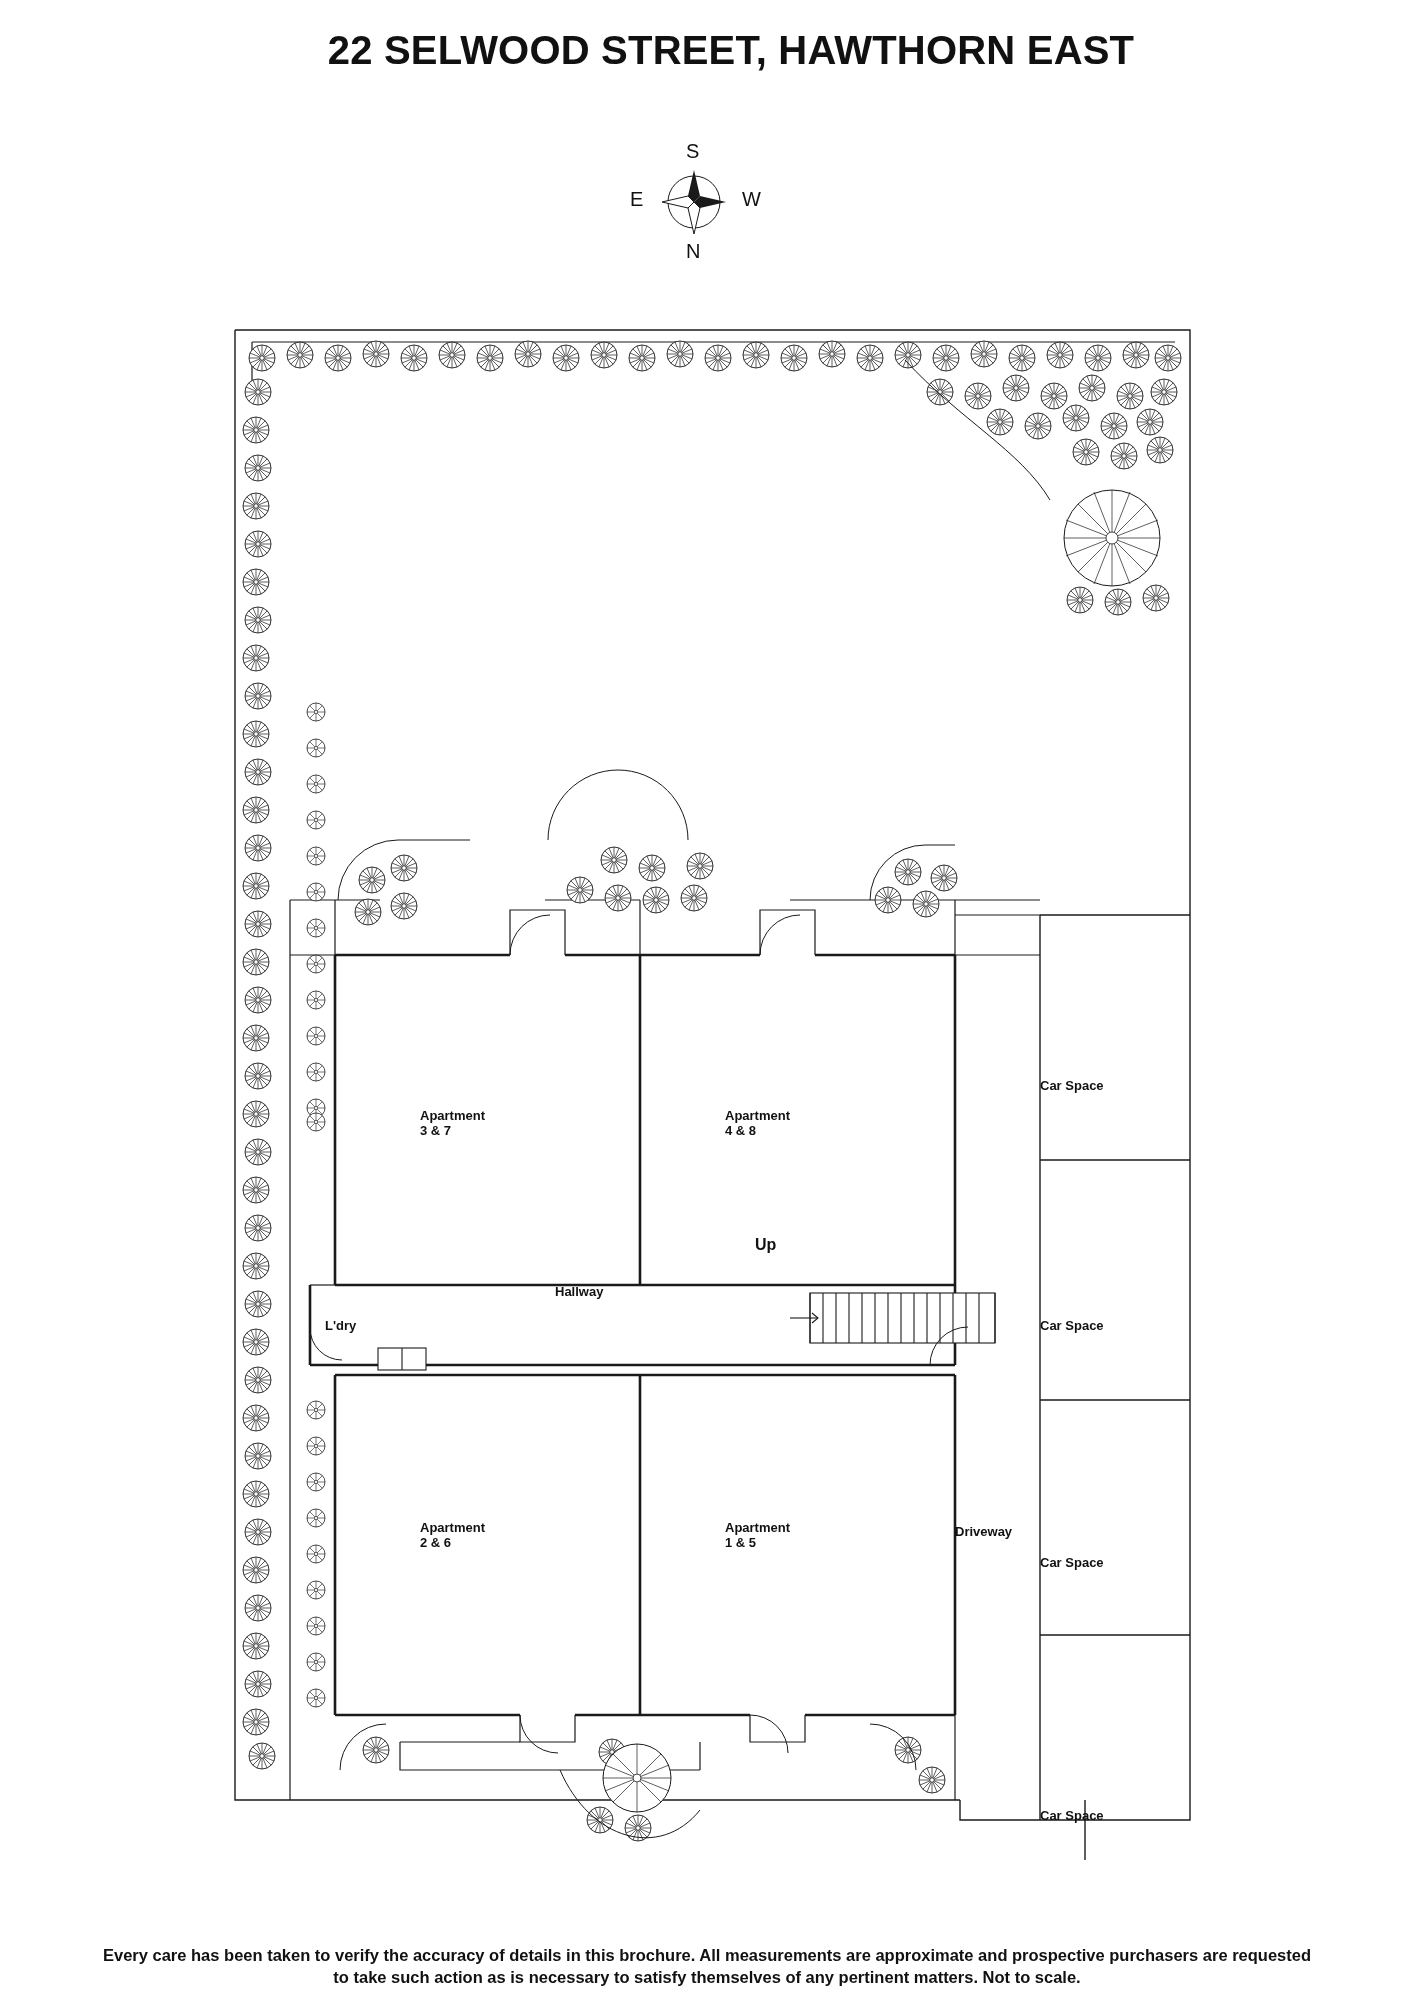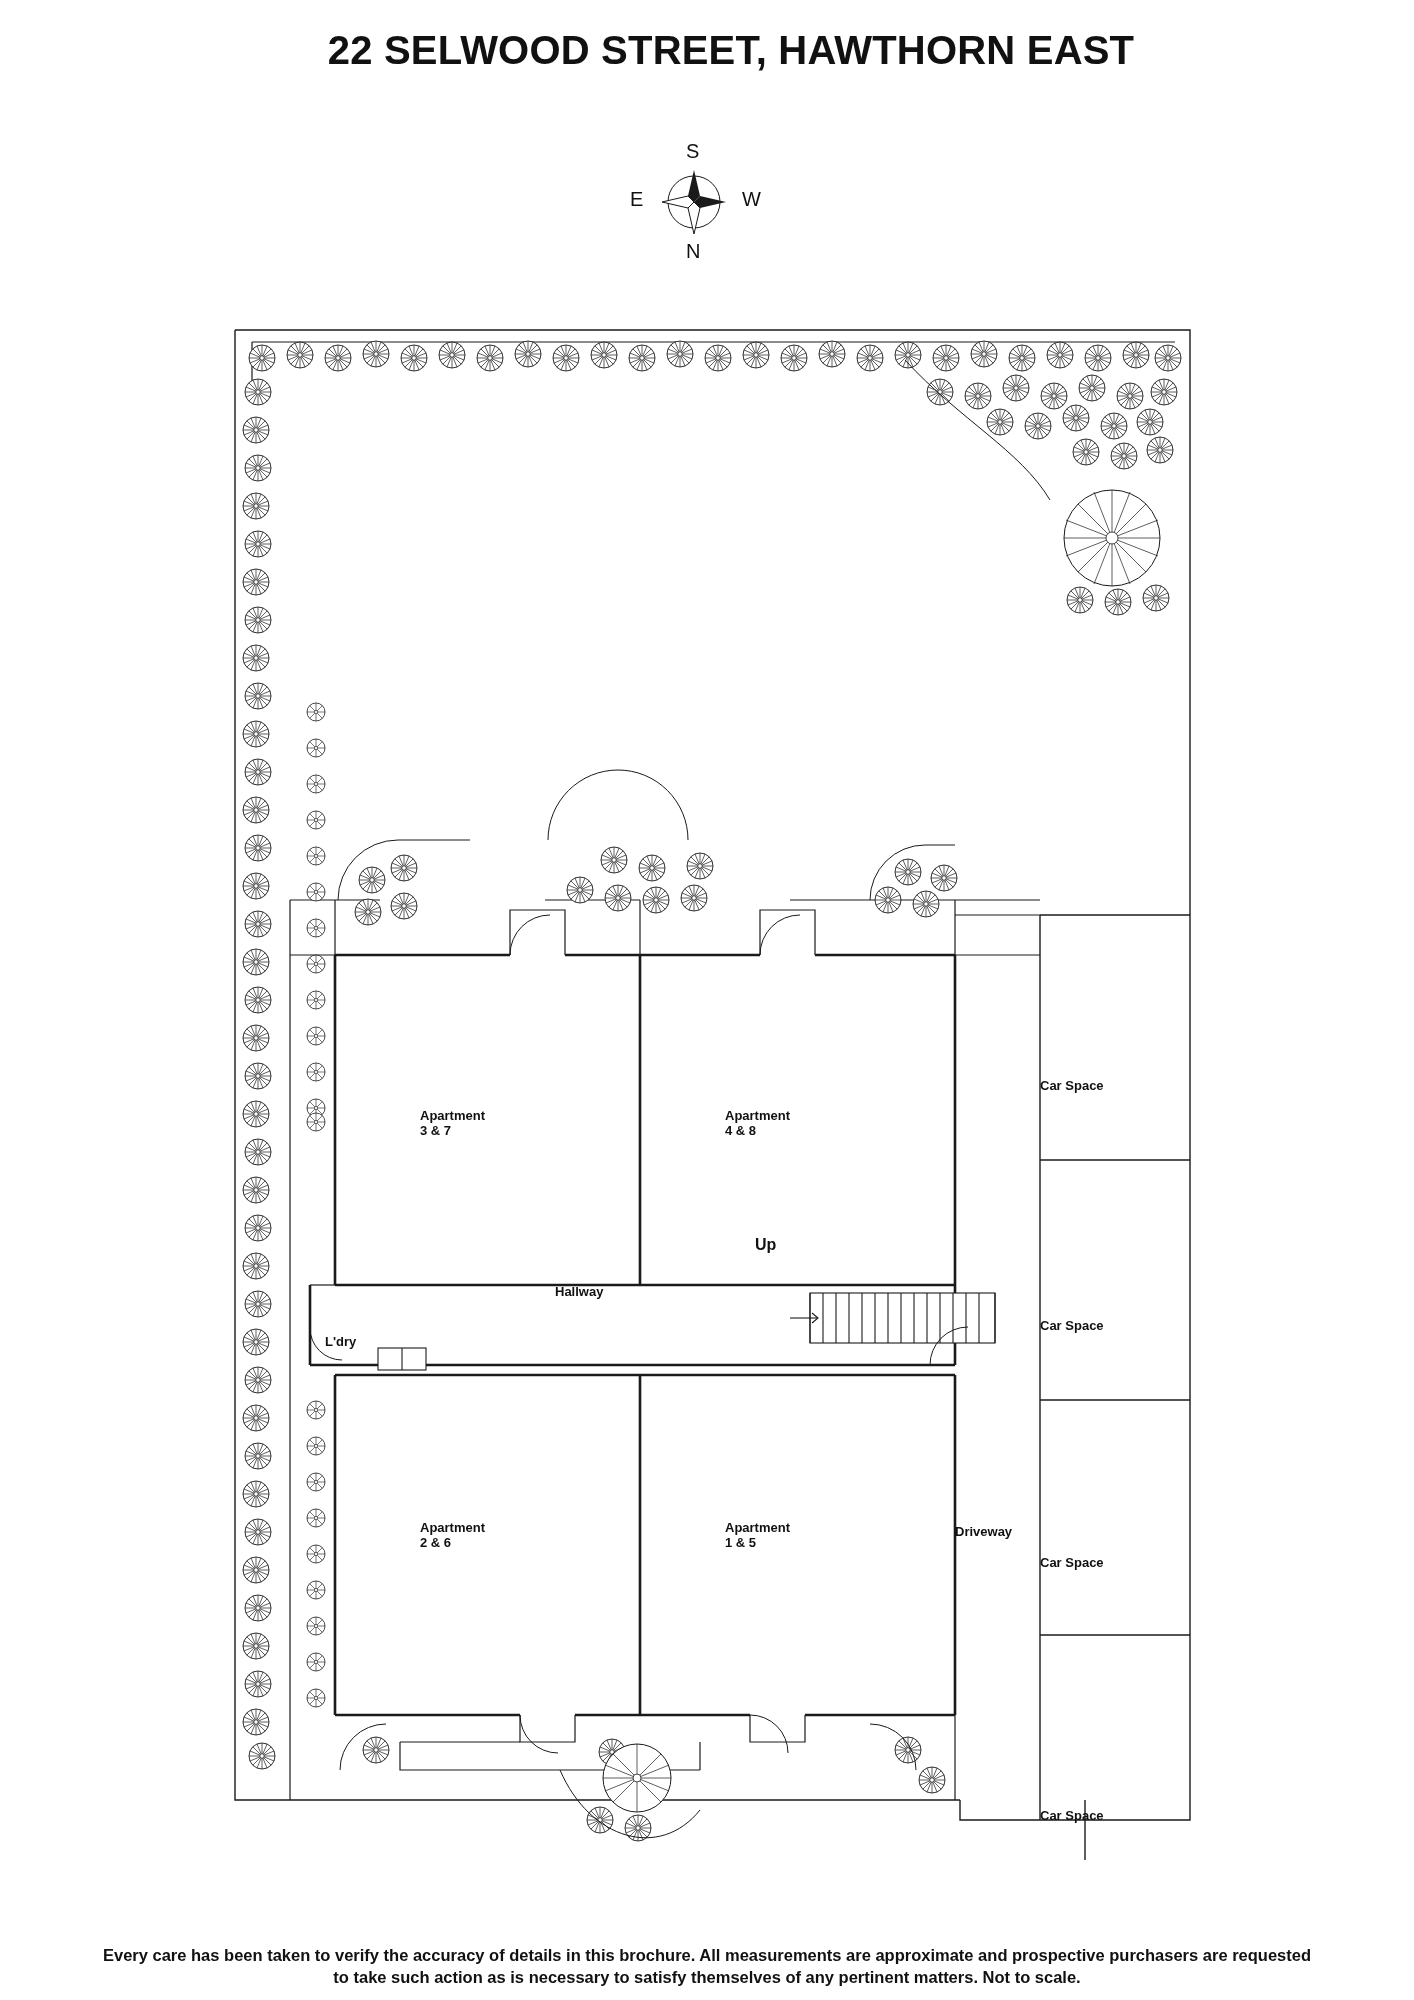--- a/index.html
+++ b/index.html
@@ -433,21 +433,21 @@
 
   <div class="lbl" style="left:420px; top:1108px; width:140px;">Apartment
 3 &amp; 7</div>
   <div class="lbl" style="left:725px; top:1108px; width:140px;">Apartment
 4 &amp; 8</div>
   <div class="lbl" style="left:420px; top:1520px; width:140px;">Apartment
 2 &amp; 6</div>
   <div class="lbl" style="left:725px; top:1520px; width:140px;">Apartment
 1 &amp; 5</div>
 
-  <div class="lbl" style="left:325px; top:1318px; width:90px;margin-top:16px;">L'dry</div>
+  <div class="lbl" style="left:325px; top:1318px; width:90px;">L'dry</div>
   <div class="lbl" style="left:555px; top:1284px; width:120px;">Hallway</div>
   <div class="lbl" style="left:755px; top:1237px; width:50px; font-size:16px;">Up</div>
   <div class="lbl" style="left:955px; top:1524px; width:120px;">Driveway</div>
 
   <div class="lbl" style="left:1040px; top:1078px; width:140px;">Car Space</div>
   <div class="lbl" style="left:1040px; top:1318px; width:140px;">Car Space</div>
   <div class="lbl" style="left:1040px; top:1555px; width:140px;">Car Space</div>
   <div class="lbl" style="left:1040px; top:1808px; width:140px;">Car Space</div>
 
   <div class="disclaimer">Every care has been taken to verify the accuracy of details in this brochure. All measurements are approximate and prospective purchasers are requested to take such action as is necessary to satisfy themselves of any pertinent matters. Not to scale.</div>

